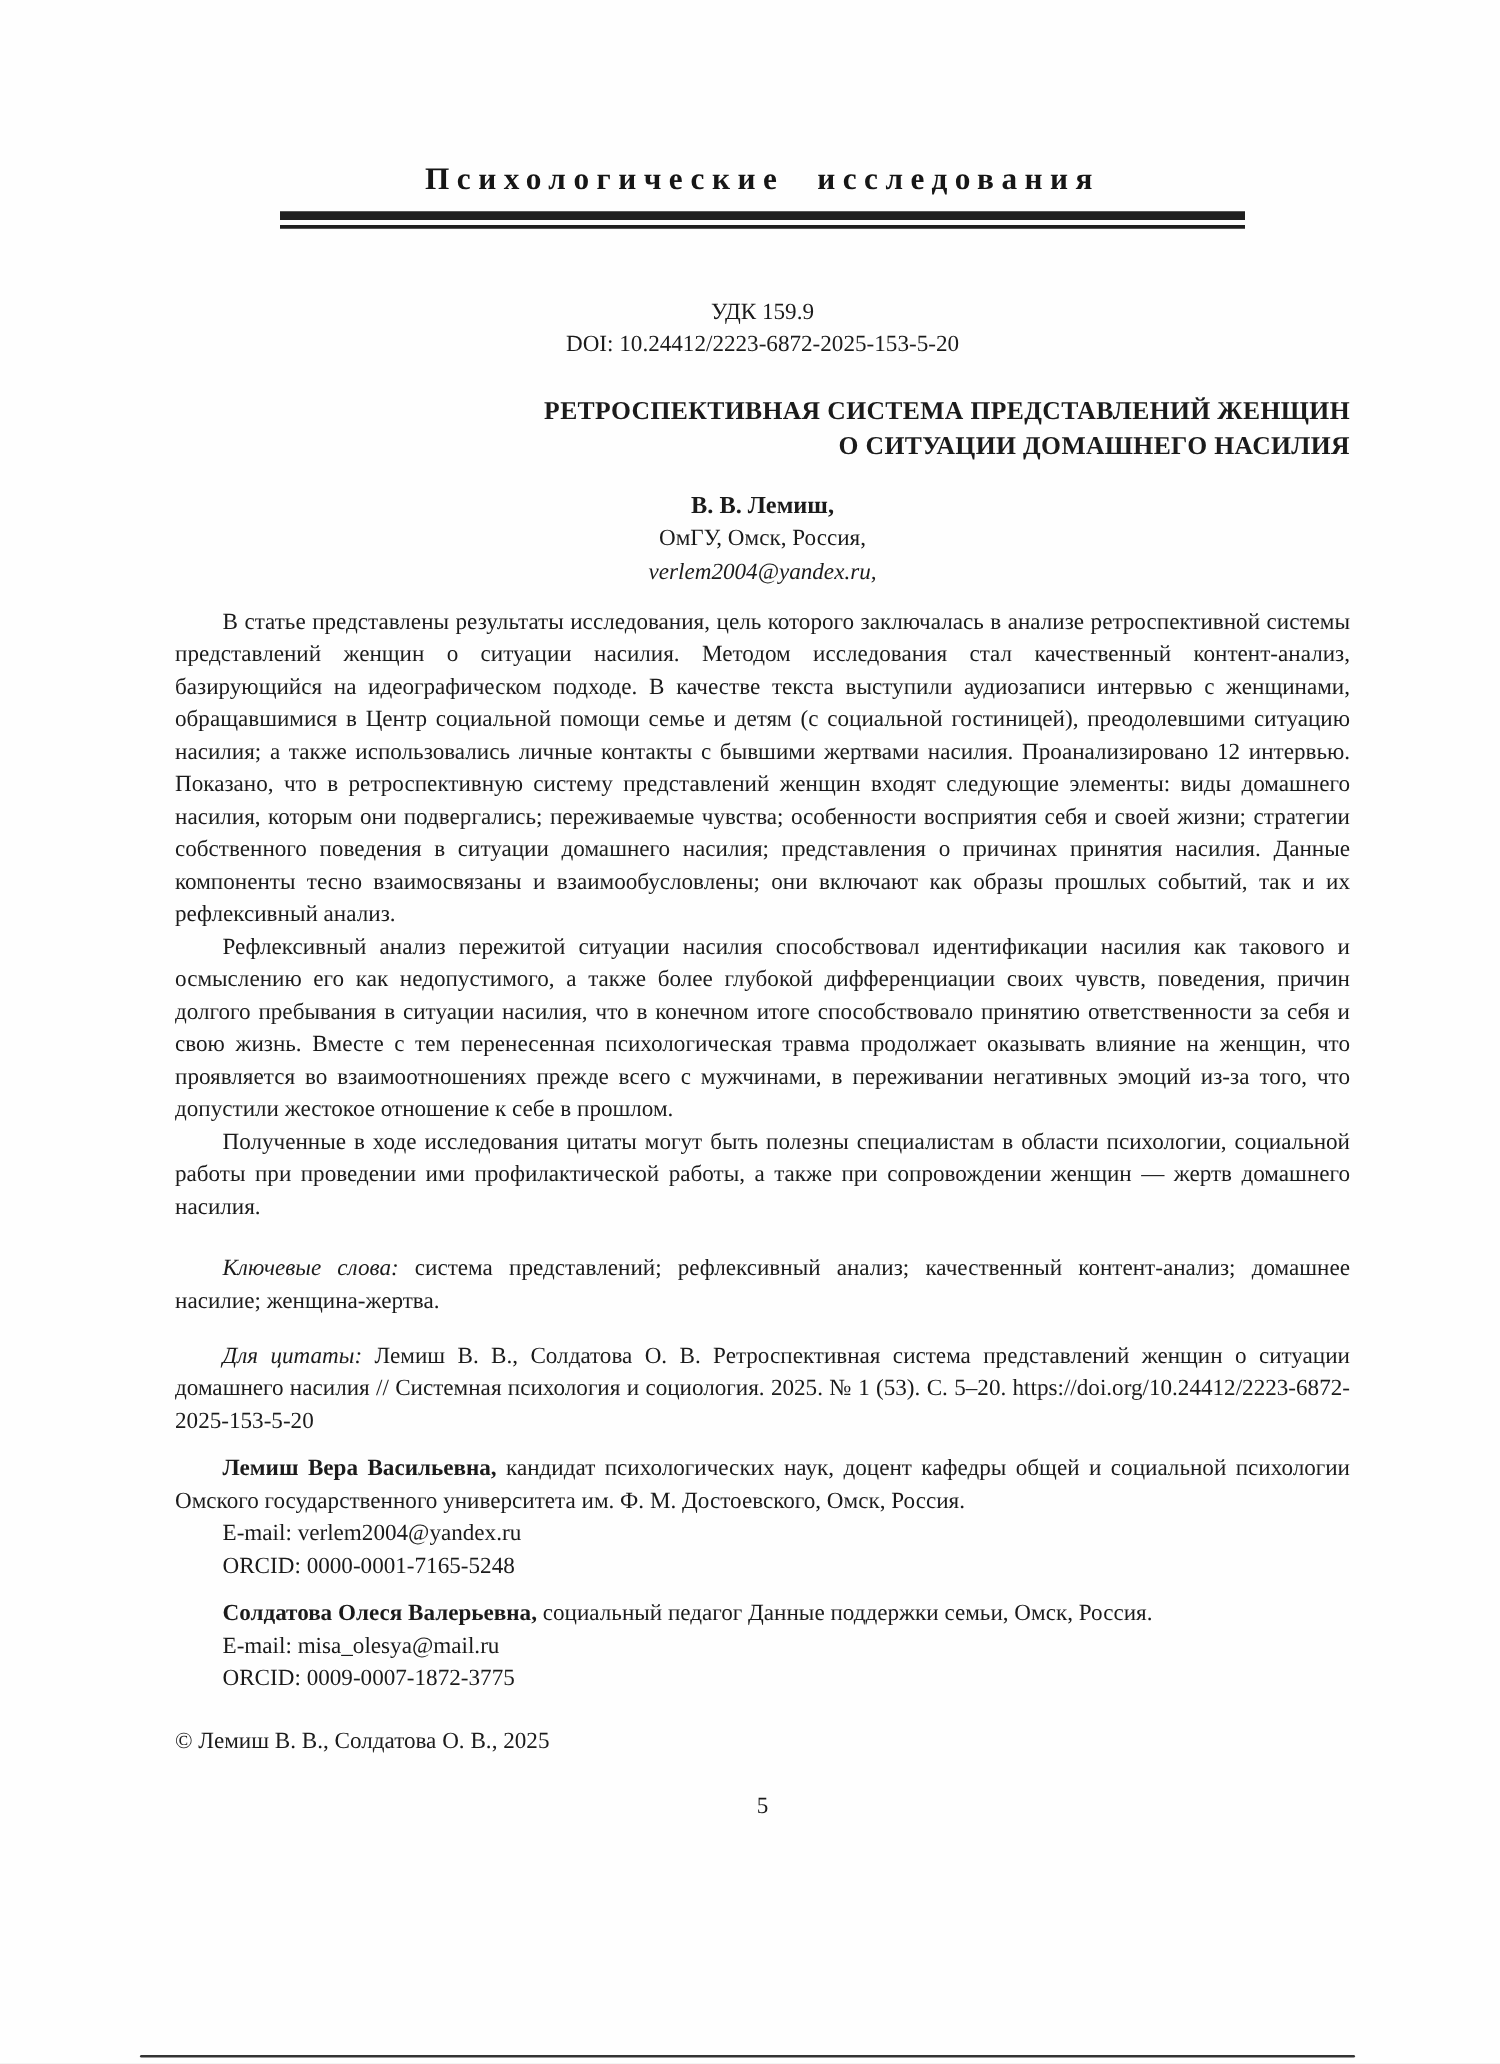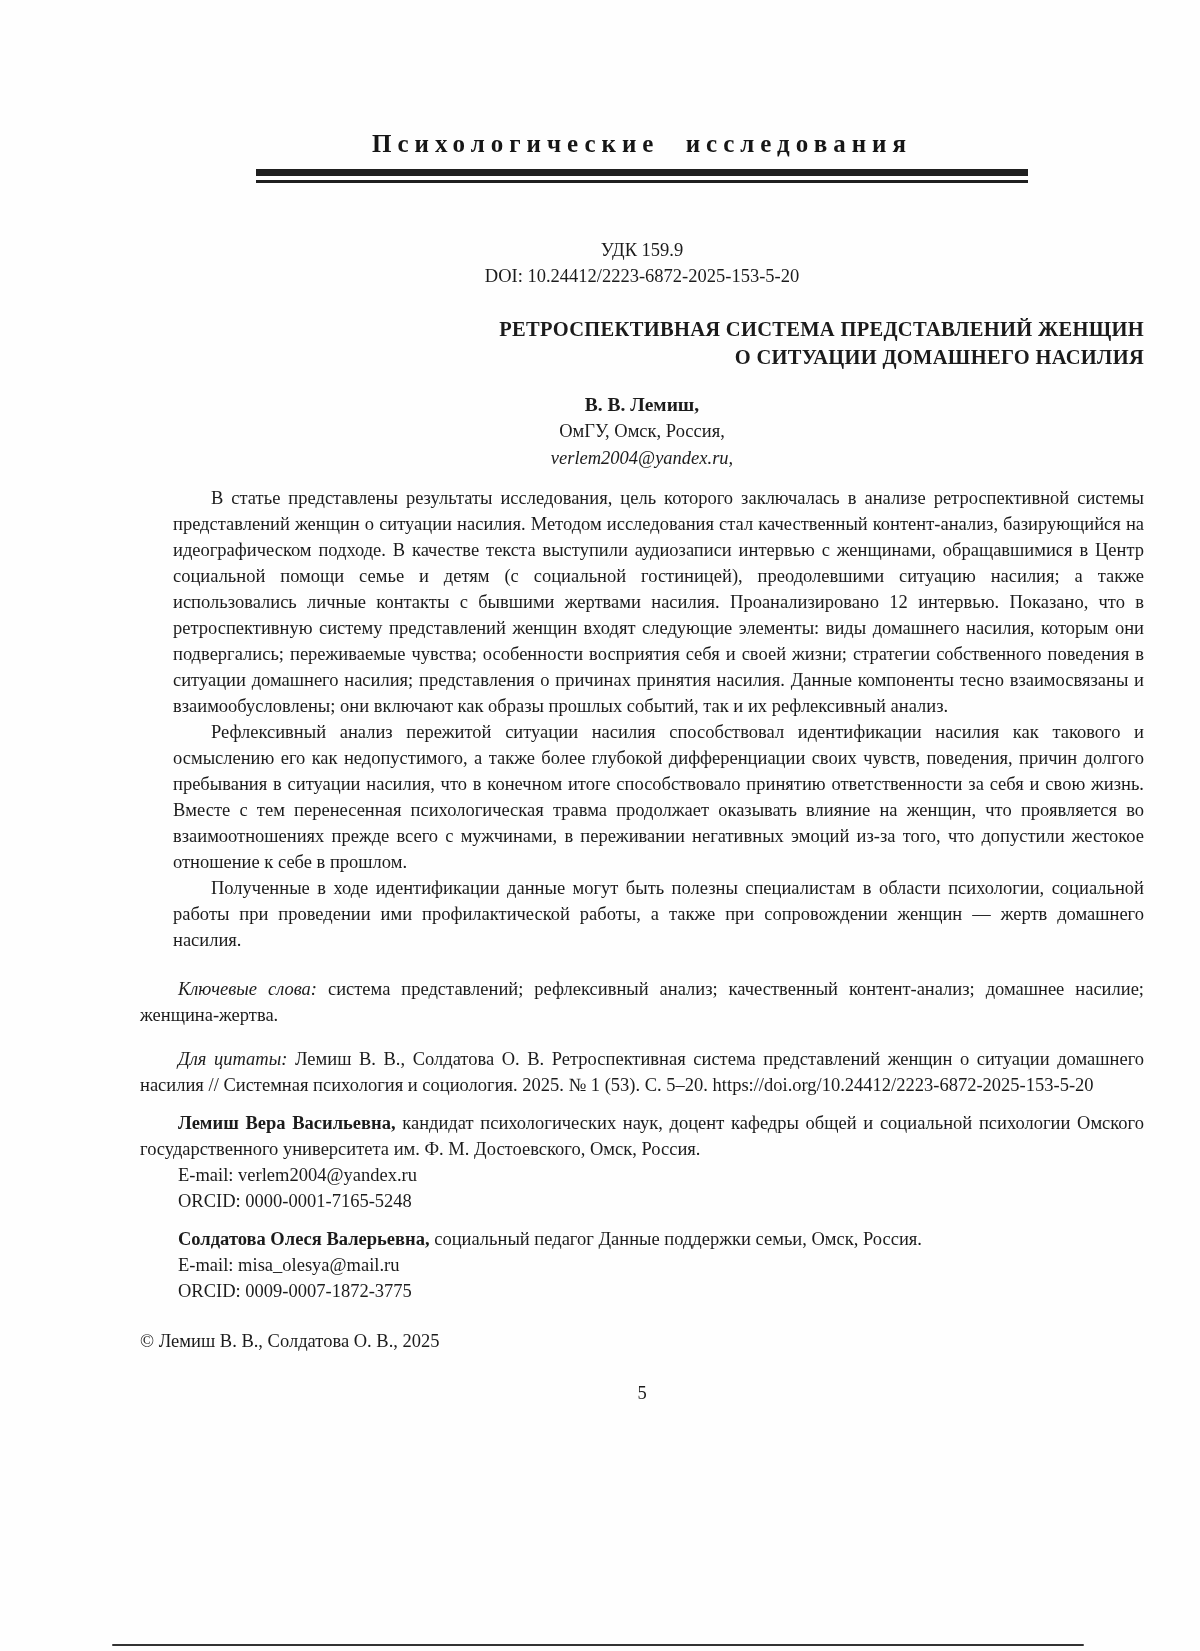--- a/index.html
+++ b/index.html
@@ -5,21 +5,21 @@
   * { margin: 0; padding: 0; box-sizing: border-box; }
   html, body { background: #e8e8e8; }
   body { font-family: "Liberation Serif", "DejaVu Serif", serif; }
   .page {
     position: relative;
     width: 1200px;
     height: 1651px;
     margin: 0 auto;
     background: #fefefe;
     color: #1b1b1b;
-    padding: 128px 56px 0 140px;
+    padding: 128px 120px 0 140px;
     font-size: 18.5px;
     line-height: 26px;
     overflow: hidden;
   }
   .journal-header-title {
     text-align: center;
     font-weight: 700;
     font-size: 25px;
     letter-spacing: 6px;
     word-spacing: 14px;
@@ -41,21 +41,21 @@
     letter-spacing: 0.3px;
   }
   .title-line { display: block; }
 
   .authors { margin-top: 20px; text-align: center; }
   .author + .author { margin-top: 15px; }
   .author-name { font-weight: 700; font-size: 19.5px; line-height: 27px; }
   .author-affil { line-height: 27px; }
   .author-email { font-style: italic; line-height: 27px; }
 
-  .abstract { margin-top: 13px; margin-left: 33px; }
+  .abstract { margin-top: 13px; }
   .just { text-align: justify; text-indent: 38px; }
 
   .keywords { margin-top: 23px; }
   .citation { margin-top: 18px; }
 
   .bio { margin-top: 12px; }
   .bio-line { padding-left: 38px; }
 
   .copyright { margin-top: 24px; }
 
@@ -99,21 +99,21 @@
     <div class="author">
       <div class="author-name">В. В. Лемиш,</div>
       <div class="author-affil">ОмГУ, Омск, Россия,</div>
       <div class="author-email">verlem2004@yandex.ru,</div>
     </div>
   </div>
 
   <div class="abstract">
     <p class="just">В статье представлены результаты исследования, цель которого заключалась в анализе ретроспективной системы представлений женщин о ситуации насилия. Методом исследования стал качественный контент-анализ, базирующийся на идеографическом подходе. В качестве текста выступили аудиозаписи интервью с женщинами, обращавшимися в Центр социальной помощи семье и детям (с социальной гостиницей), преодолевшими ситуацию насилия; а также использовались личные контакты с бывшими жертвами насилия. Проанализировано 12 интервью. Показано, что в ретроспективную систему представлений женщин входят следующие элементы: виды домашнего насилия, которым они подвергались; переживаемые чувства; особенности восприятия себя и своей жизни; стратегии собственного поведения в ситуации домашнего насилия; представления о причинах принятия насилия. Данные компоненты тесно взаимосвязаны и взаимообусловлены; они включают как образы прошлых событий, так и их рефлексивный анализ.</p>
     <p class="just">Рефлексивный анализ пережитой ситуации насилия способствовал идентификации насилия как такового и осмыслению его как недопустимого, а также более глубокой дифференциации своих чувств, поведения, причин долгого пребывания в ситуации насилия, что в конечном итоге способствовало принятию ответственности за себя и свою жизнь. Вместе с тем перенесенная психологическая травма продолжает оказывать влияние на женщин, что проявляется во взаимоотношениях прежде всего с мужчинами, в переживании негативных эмоций из-за того, что допустили жестокое отношение к себе в прошлом.</p>
-    <p class="just">Полученные в ходе идентификации данные могут быть полезны специалистам в области психологии, социальной работы при проведении ими профилактической работы, а также при сопровождении женщин — жертв домашнего насилия.</p>
+    <p class="just">Полученные в ходе исследования цитаты могут быть полезны специалистам в области психологии, социальной работы при проведении ими профилактической работы, а также при сопровождении женщин — жертв домашнего насилия.</p>
   </div>
 
   <p class="just keywords"><span class="it">Ключевые слова:</span><span> система представлений; рефлексивный анализ; качественный контент-анализ; домашнее насилие; женщина-жертва.</span></p>
 
   <p class="just citation"><span class="it">Для цитаты:</span><span> Лемиш В. В., Солдатова О. В. Ретроспективная система представлений женщин о ситуации домашнего насилия // Системная психология и социология. 2025. № 1 (53). С. 5–20. https://doi.org/10.24412/2223-6872-2025-153-5-20</span></p>
 
   <div class="bio">
     <p class="just"><span class="b">Лемиш Вера Васильевна,</span><span> кандидат психологических наук, доцент кафедры общей и социальной психологии Омского государственного университета им. Ф. М. Достоевского, Омск, Россия.</span></p>
     <p class="bio-line">E-mail: verlem2004@yandex.ru</p>
     <p class="bio-line">ORCID: 0000-0001-7165-5248</p>

